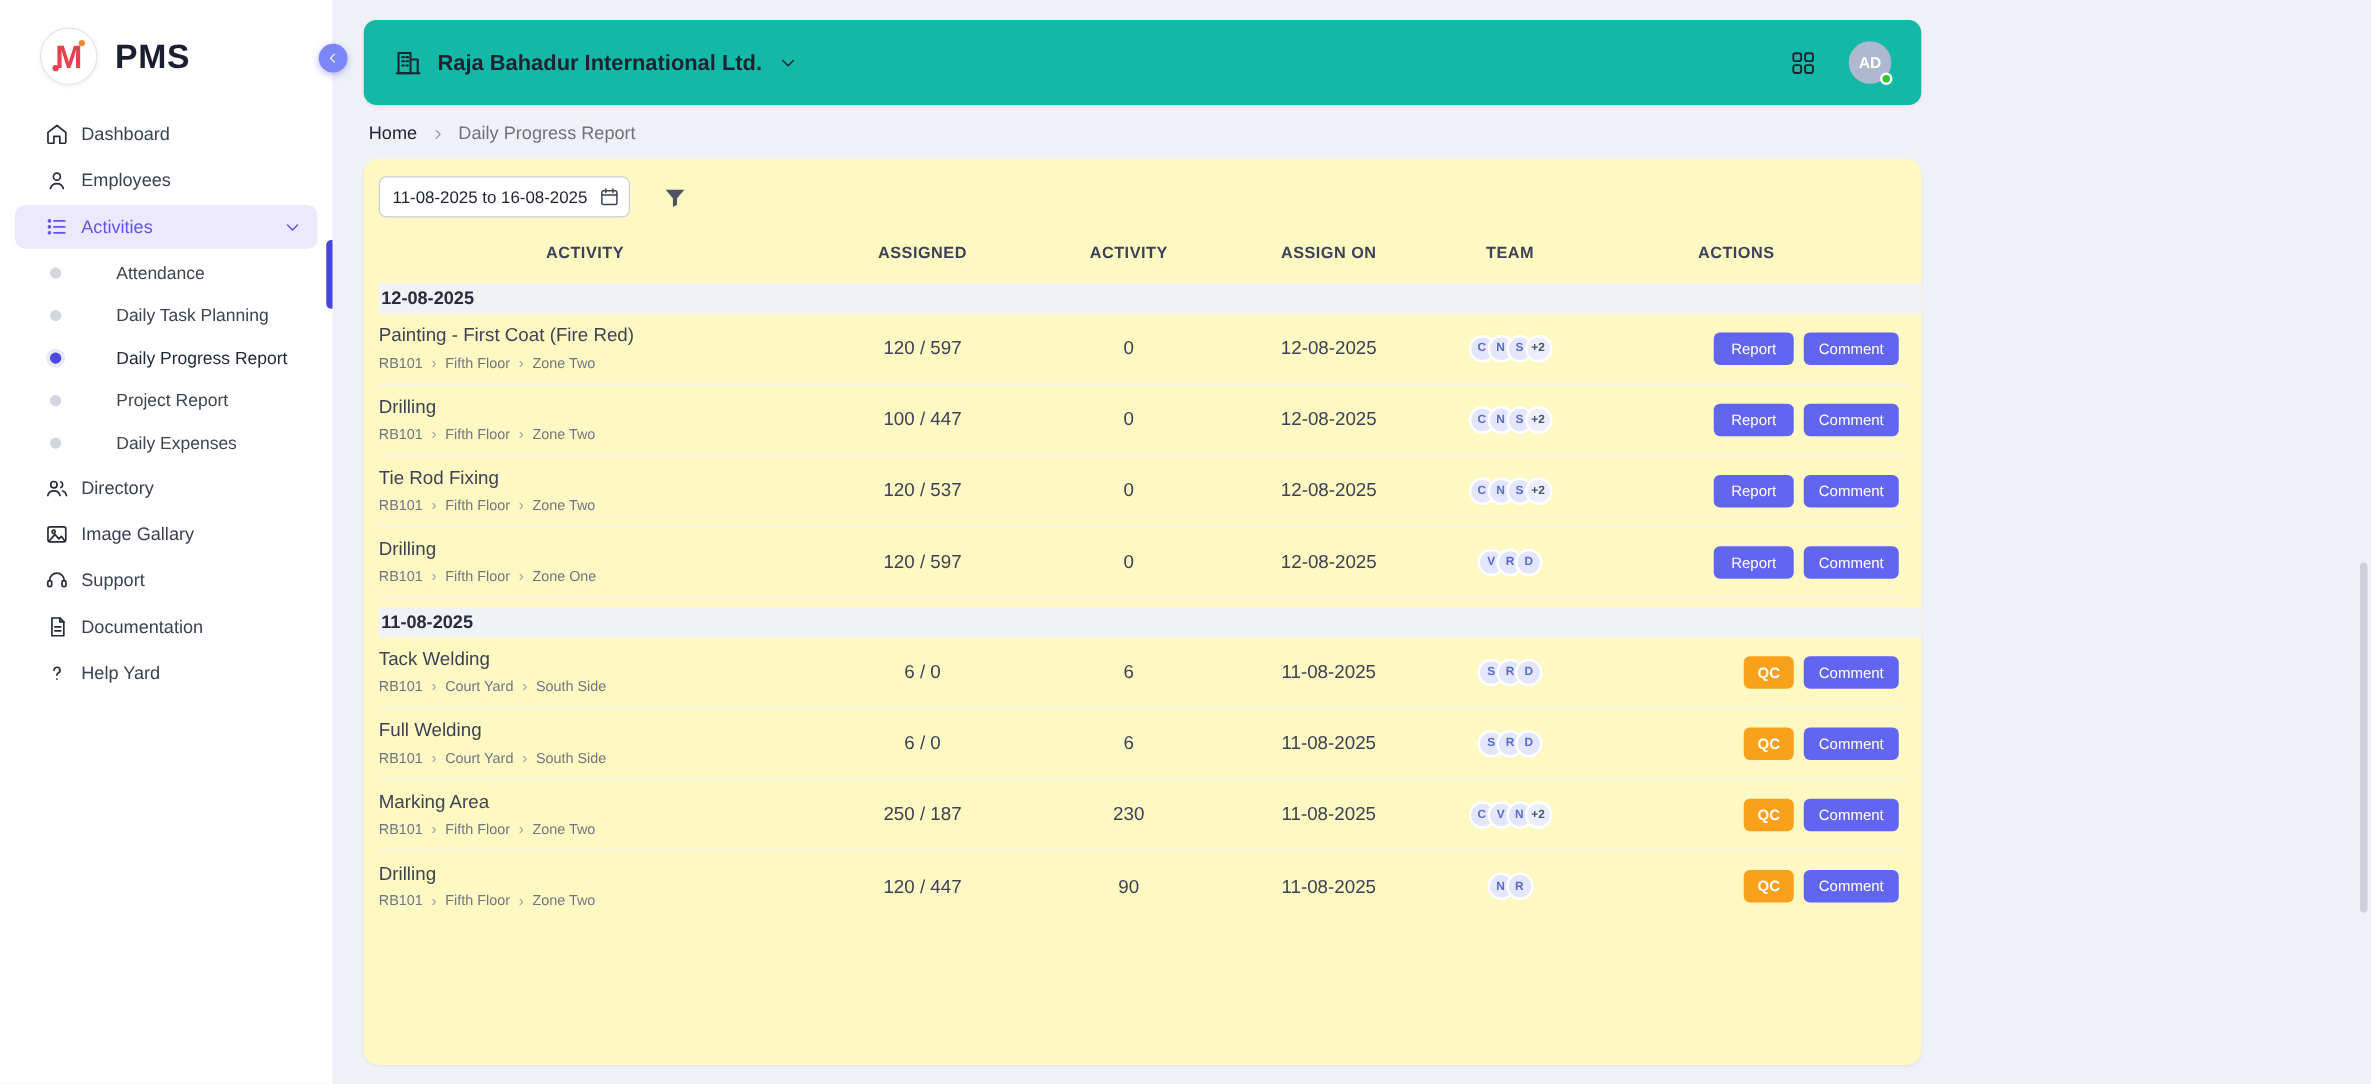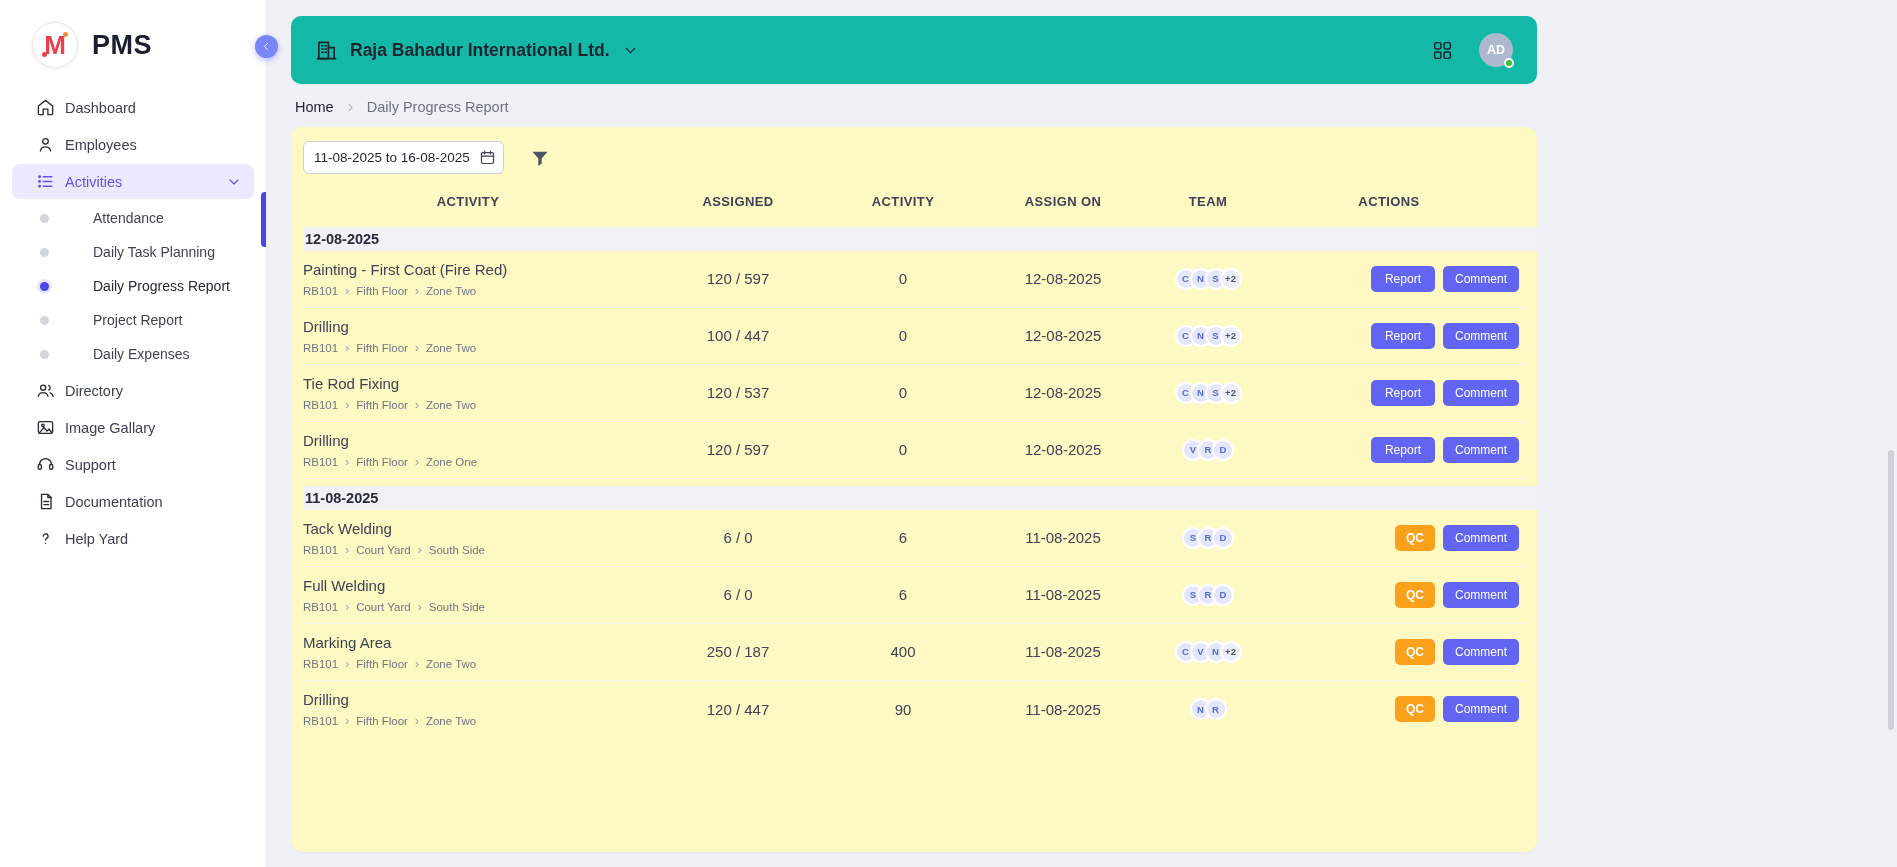--- a/index.html
+++ b/index.html
@@ -441,21 +441,21 @@
             <div class="act-name">Marking Area</div>
             <div class="act-path">
               <span>RB101</span>
                 <span class="psep"></span>
               <span>Fifth Floor</span>
                 <span class="psep"></span>
               <span>Zone Two</span>
             </div>
           </div>
           <div class="num">250 / 187</div>
-          <div class="num">400</div>
+          <div class="num">230</div>
           <div class="num">11-08-2025</div>
           <div class="col-team">
             <span class="chip">C</span>
             <span class="chip">V</span>
             <span class="chip">N</span>
             <span class="chip extra">+2</span>
           </div>
           <div class="col-actions">
             <button class="btn qc">QC</button>
             <button class="btn comment">Comment</button>

